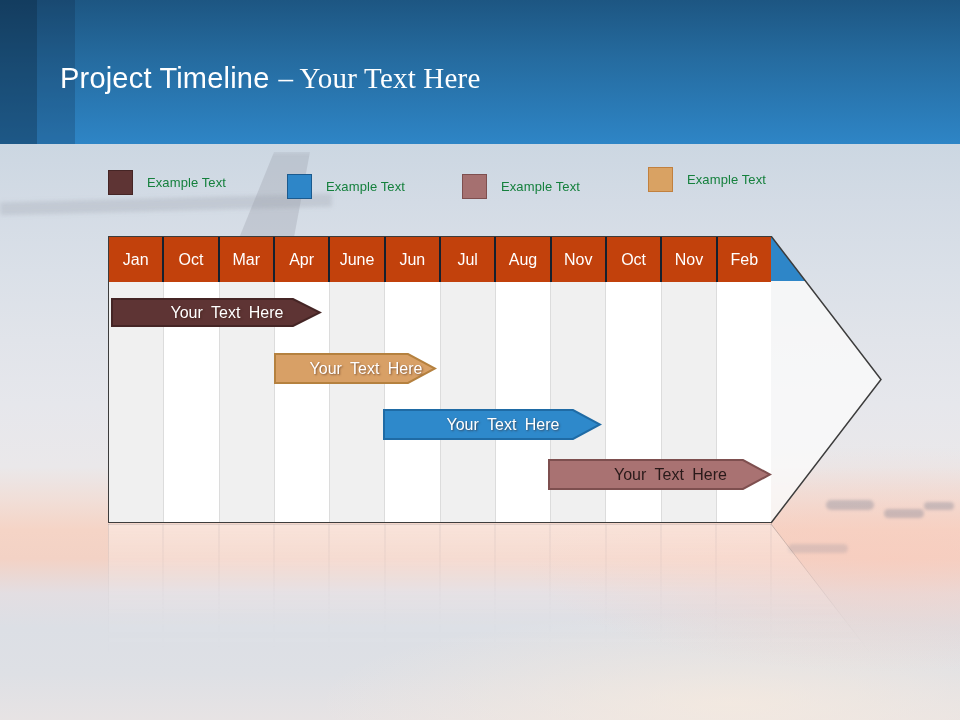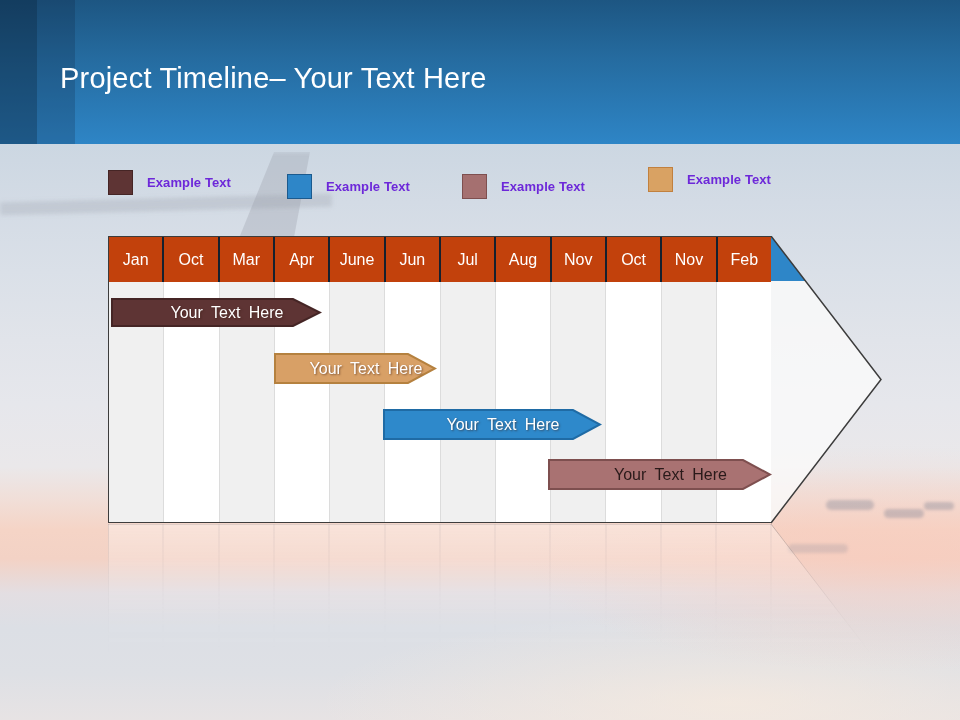--- a/index.html
+++ b/index.html
@@ -13,21 +13,21 @@
     position:absolute;left:0;top:0;width:960px;height:144px;
     background:linear-gradient(180deg,#1d5682 0%,#256b9f 40%,#2e85c6 100%);
   }
   .stripe-a{position:absolute;left:0;top:0;width:37px;height:144px;background:rgba(8,26,48,0.42);}
   .stripe-b{position:absolute;left:37px;top:0;width:38px;height:144px;background:rgba(8,26,48,0.20);}
   .title{
     position:absolute;left:60px;top:63px;color:#ffffff;font-size:29px;line-height:1.1;
     white-space:nowrap;letter-spacing:0.2px;
   }
   .title .t-bold{font-weight:400;}
-  .title .t-rest{font-weight:400;}
+  .title .t-rest{font-weight:400;margin-left:9px;font-family:Liberation Serif, serif;}
   
   .photo{
     position:absolute;left:0;top:144px;width:960px;height:576px;
     background:
       radial-gradient(55% 28% at 93% 72%, rgba(249,203,188,0.60), transparent 70%),
       radial-gradient(60% 22% at 76% 97%, rgba(250,236,222,0.65), transparent 72%),
       linear-gradient(180deg,
         #ccd7e2 0%, #d3dbe5 10%, #dae0e8 22%, #e1e4ea 34%,
         #e6e7ec 45%, #eae8ea 56%, #f1ded7 62%, #f5d4c6 67%,
         #f3d2c5 72%, #e3dee2 78%, #dcdfe5 84%, #dee0e5 92%, #e7e3e4 100%);
@@ -46,21 +46,21 @@
     background:rgba(158,158,168,0.18);filter:blur(4px);
   }
   .cloud{position:absolute;border-radius:10px;background:rgba(104,114,136,0.30);filter:blur(1.5px);}
   .cloud.c1{left:826px;top:356px;width:48px;height:10px;}
   .cloud.c2{left:884px;top:365px;width:40px;height:9px;}
   .cloud.c3{left:924px;top:358px;width:30px;height:8px;}
   .cloud.c4{left:788px;top:400px;width:60px;height:9px;background:rgba(118,124,146,0.20);}
   
   .legend-item{position:absolute;display:flex;align-items:center;gap:14px;}
   .legend-item .sq{display:block;}
-  .legend-item .lbl{font-size:13px;font-weight:700;color:#6d28d9;letter-spacing:0.1px;white-space:nowrap;}
+  .legend-item .lbl{font-size:13px;font-weight:400;color:#15803d;letter-spacing:0.1px;white-space:nowrap;}
   .li-1{left:108px;top:170px;}
   .li-2{left:287px;top:174px;}
   .li-3{left:462px;top:174px;}
   .li-4{left:648px;top:167px;}
   
   .ttable{
     position:absolute;left:108px;top:236px;width:663px;height:287px;
     border:1px solid #3c3c3c;border-right:none;box-sizing:border-box;
     background:#ffffff;
   }

